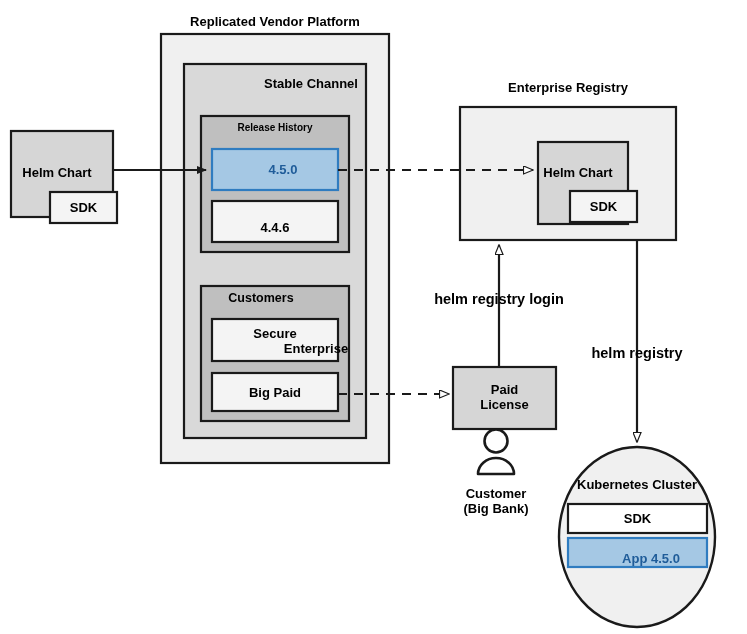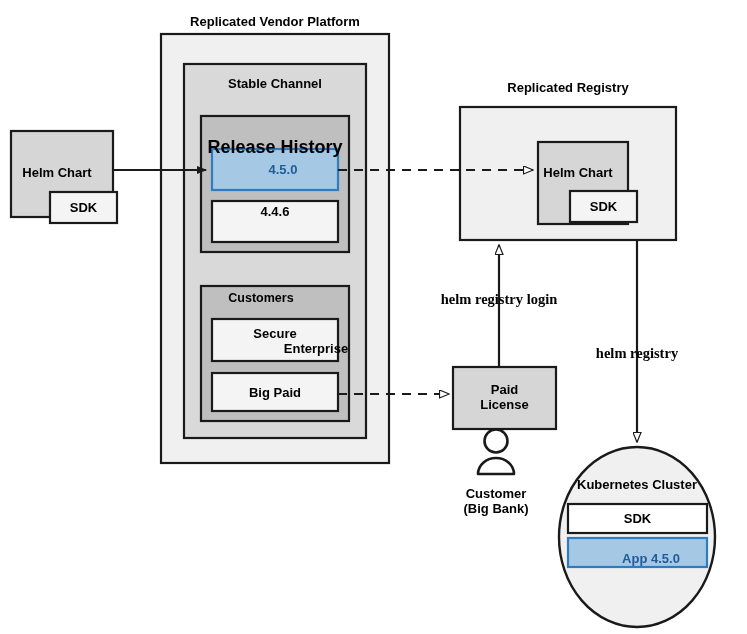--- a/index.html
+++ b/index.html
@@ -26,21 +26,21 @@
     font-weight: bold;
     font-size: 13px;
     line-height: 15px;
     text-align: center;
     color: #000;
     white-space: pre;
     pointer-events: none;
   }
   .mono {
     position: absolute;
-    font-family: Liberation Serif, serif;
+    font-family: Liberation Sans, sans-serif;
     font-size: 14.5px;
     font-weight: bold;
     letter-spacing: 0px;
     text-align: center;
     white-space: pre;
     color: #000;
   }
   .blue-text { color: #1f5c99; padding-left: 8px; }
 </style>
 </head>
@@ -96,33 +96,33 @@
 
   <line x1="338" y1="394" x2="449" y2="394" stroke="#1a1a1a" stroke-width="2.2" stroke-dasharray="9 7" marker-end="url(#arrow-open)"></line>
 
   <line x1="499" y1="367" x2="499" y2="245" stroke="#1a1a1a" stroke-width="2.2" marker-end="url(#arrow-open)"></line>
 
   <line x1="637" y1="240" x2="637" y2="442" stroke="#1a1a1a" stroke-width="2.2" marker-end="url(#arrow-open)"></line>
 </svg>
 
 <div class="lbl" style="left:161px; top:14px; width:228px;">Replicated Vendor Platform</div>
 
-<div class="lbl" style="left:460px; top:80px; width:216px;">Replicated Registry</div>
+<div class="lbl" style="left:460px; top:80px; width:216px;">Enterprise Registry</div>
 
-<div class="lbl" style="left:184px; top:76px; width:182px;">Stable Channel</div>
+<div class="lbl" style="left:184px; top:76px; width:182px;padding-left:36px;">Stable Channel</div>
 
-<div class="lbl" style="left:201px; top:120px; width:148px; font-size:18px;margin-top:20px;">Release History</div>
+<div class="lbl" style="left:201px; top:120px; width:148px; font-size:10px;">Release History</div>
 
 <div class="lbl" style="left:201px; top:291px; width:120px; font-size:12.5px;">Customers</div>
 
 <div class="lbl" style="left:11px; top:165px; width:92px;">Helm Chart</div>
 <div class="lbl" style="left:50px; top:200px; width:67px;">SDK</div>
 
 <div class="lbl blue-text" style="left:212px; top:162px; width:126px;">4.5.0</div>
-<div class="lbl" style="left:212px; top:204px; width:126px;">4.4.6</div>
+<div class="lbl" style="left:212px; top:220px; width:126px;">4.4.6</div>
 
 <div class="lbl" style="left:212px; top:326px; width:126px;">Secure</div>
 <div class="lbl" style="left:212px; top:341px; width:114px;margin-left:47px;">Enterprise</div>
 <div class="lbl" style="left:212px; top:385px; width:126px;">Big Paid</div>
 
 <div class="lbl" style="left:538px; top:165px; width:80px;">Helm Chart</div>
 <div class="lbl" style="left:570px; top:199px; width:67px;">SDK</div>
 
 <div class="lbl" style="left:453px; top:382px; width:103px;">Paid</div>
 <div class="lbl" style="left:453px; top:397px; width:103px;">License</div>

